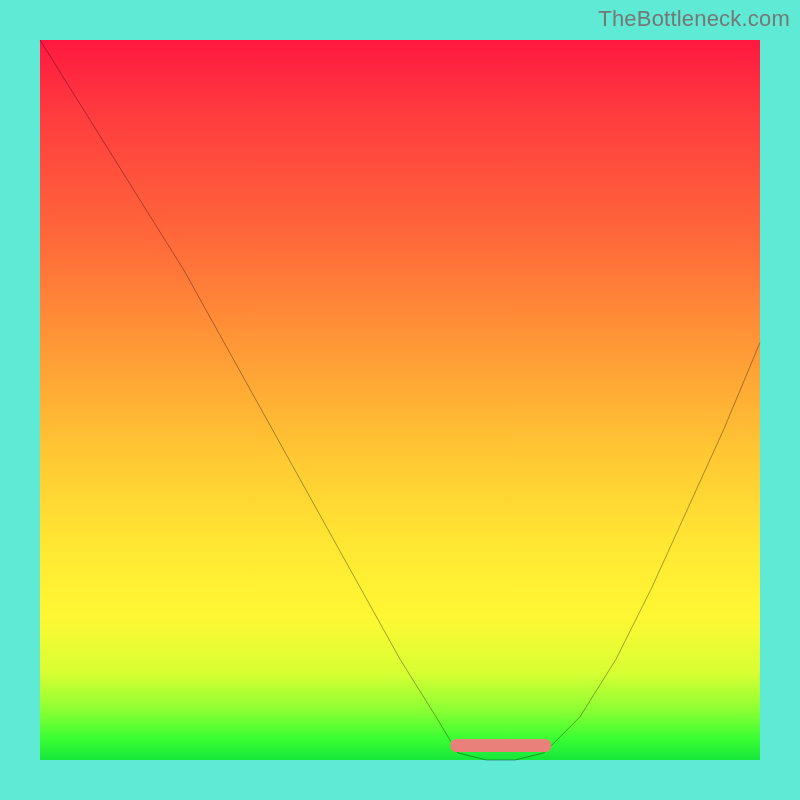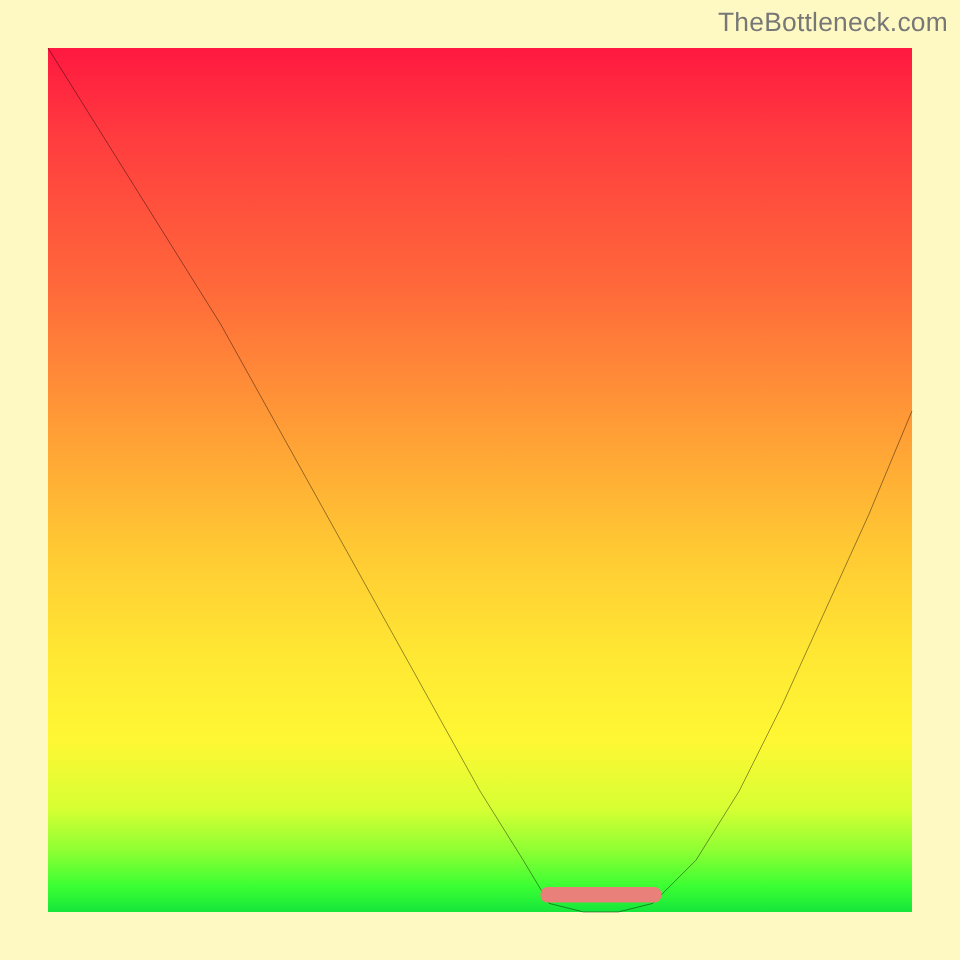--- a/index.html
+++ b/index.html
@@ -10,21 +10,21 @@
     background: #000;
     overflow: hidden;
     font-family: Arial, Helvetica, sans-serif;
   }
   .frame {
     position: absolute;
     left: 0;
     top: 0;
     width: 800px;
     height: 800px;
-    background: #fef9c3;
+    background: #5eead4;
   }
   .plot-area {
     position: absolute;
     left: 40px;
     top: 40px;
     width: 720px;
     height: 720px;
     
     background: linear-gradient(
       to bottom,

